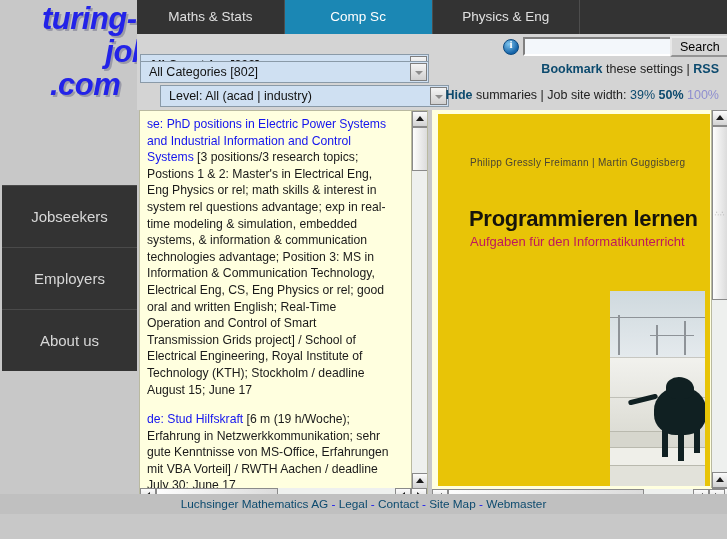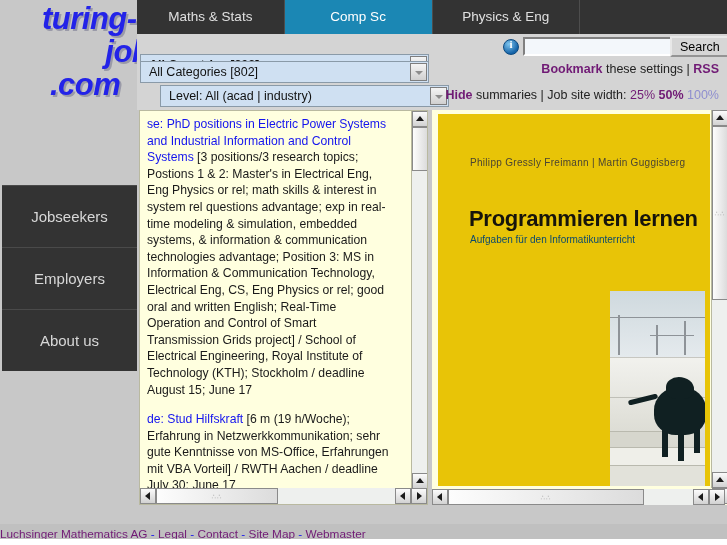--- a/index.html
+++ b/index.html
@@ -172,21 +172,21 @@
     font-size: 12.5px;
     color: #222;
     white-space: nowrap;
   }
   #width-line {
     position: absolute; right: 8px; top: 54px;
     font-size: 12.5px;
     color: #222;
     white-space: nowrap;
   }
-  .lnk { color: #701a75; cursor: pointer; }
+  .lnk { color: #0c4a6e; cursor: pointer; }
   .lnk.b { font-weight: bold; }
 
   
   #joblist-panel {
     position: absolute; left: 139px; top: 110px;
     width: 289px; height: 395px;
     background: #ffffdf;
     border: 1px solid #b9b9a0;
     box-sizing: border-box;
     overflow: hidden;
@@ -287,22 +287,22 @@
   #book-title {
     position: absolute; left: 31px; top: 92px;
     font-size: 22px;
     font-weight: bold;
     color: #16140c;
     letter-spacing: -0.3px;
     white-space: nowrap;
   }
   #book-subtitle {
     position: absolute; left: 32px; top: 120px;
-    font-size: 10px;
-    color: #0c4a6e;
+    font-size: 13px;
+    color: #be185d;
     white-space: nowrap;
   }
   #book-photo {
     position: absolute; left: 172px; top: 177px;
     width: 95px; height: 195px;
     overflow: hidden;
     background: #d9dde0;
   }
   .sky {
     position: absolute; left:0; top:0; width:100%; height:38%;
@@ -349,24 +349,24 @@
   .step {
     position:absolute;
     background: #efefe9;
     border-top: 1px solid #b9b9ae;
     border-bottom: 1px solid #9f9f96;
   }
   .step.shadow { background:#d6d6cd; }
 
   
   #footer {
-    position: absolute; left: 0; top: 524px;
+    position: absolute; left: 0; top: 494px;
     width: 727px; height: 20px;
     background: #c0c0c0;
-    text-align: left;
+    text-align: center;
     font-size: 11.8px;
     line-height: 20px;
     color: #1414ee;
   }
   #footer-strip-white {
     position:absolute; left:0; top:539px; width:727px; height:6px; background:#fff;
   }
   #footer span.sep { color:#1414ee; }
 </style>
 </head>
@@ -414,21 +414,21 @@
       <span>Level: All (acad | industry)</span>
       <span class="arrowbox"></span>
     </div>
 
     <div id="info-icon"></div>
     <input id="search-input" type="text" placeholder="" style="">
     <button id="search-button">Search</button>
 
     <div id="bookmark-line"><span class="lnk b">Bookmark</span><span> these settings | </span><span class="lnk b">RSS</span></div>
 
-    <div id="width-line"><span class="lnk b">Hide</span><span> summaries | Job site width: </span><span class="lnk">25%</span><span>&nbsp;</span><span class="lnk b">50%</span><span>&nbsp;</span><span class="lnk" style="color:#8e8ecf">100%</span></div>
+    <div id="width-line"><span class="lnk b">Hide</span><span> summaries | Job site width: </span><span class="lnk">39%</span><span>&nbsp;</span><span class="lnk b">50%</span><span>&nbsp;</span><span class="lnk" style="color:#8e8ecf">100%</span></div>
   </div>
 
   <div id="joblist-panel">
     <div id="joblist-inner">
       <div class="job"><span class="t">se: PhD positions in Electric Power Systems and Industrial Information and Control Systems</span><span> [3 positions/3 research topics; Postions 1 &amp; 2: Master's in Electrical Eng, Eng Physics or rel; math skills &amp; interest in system rel questions advantage; exp in real-time modeling &amp; simulation, embedded systems, &amp; information &amp; communication technologies advantage; Position 3: MS in Information &amp; Communication Technology, Electrical Eng, CS, Eng Physics or rel; good oral and written English; Real-Time Operation and Control of Smart Transmission Grids project] / School of Electrical Engineering, Royal Institute of Technology (KTH); Stockholm / deadline August 15; June 17</span></div>
       <div class="job"><span class="t">de: Stud Hilfskraft</span><span> [6 m (19 h/Woche); Erfahrung in Netzwerkkommunikation; sehr gute Kenntnisse von MS-Office, Erfahrungen mit VBA Vorteil] / RWTH Aachen / deadline July 30; June 17</span></div>
       <div class="job"></div>
     </div>
 
     <div class="vscroll" style="right:0; top:0; height:378px;">

